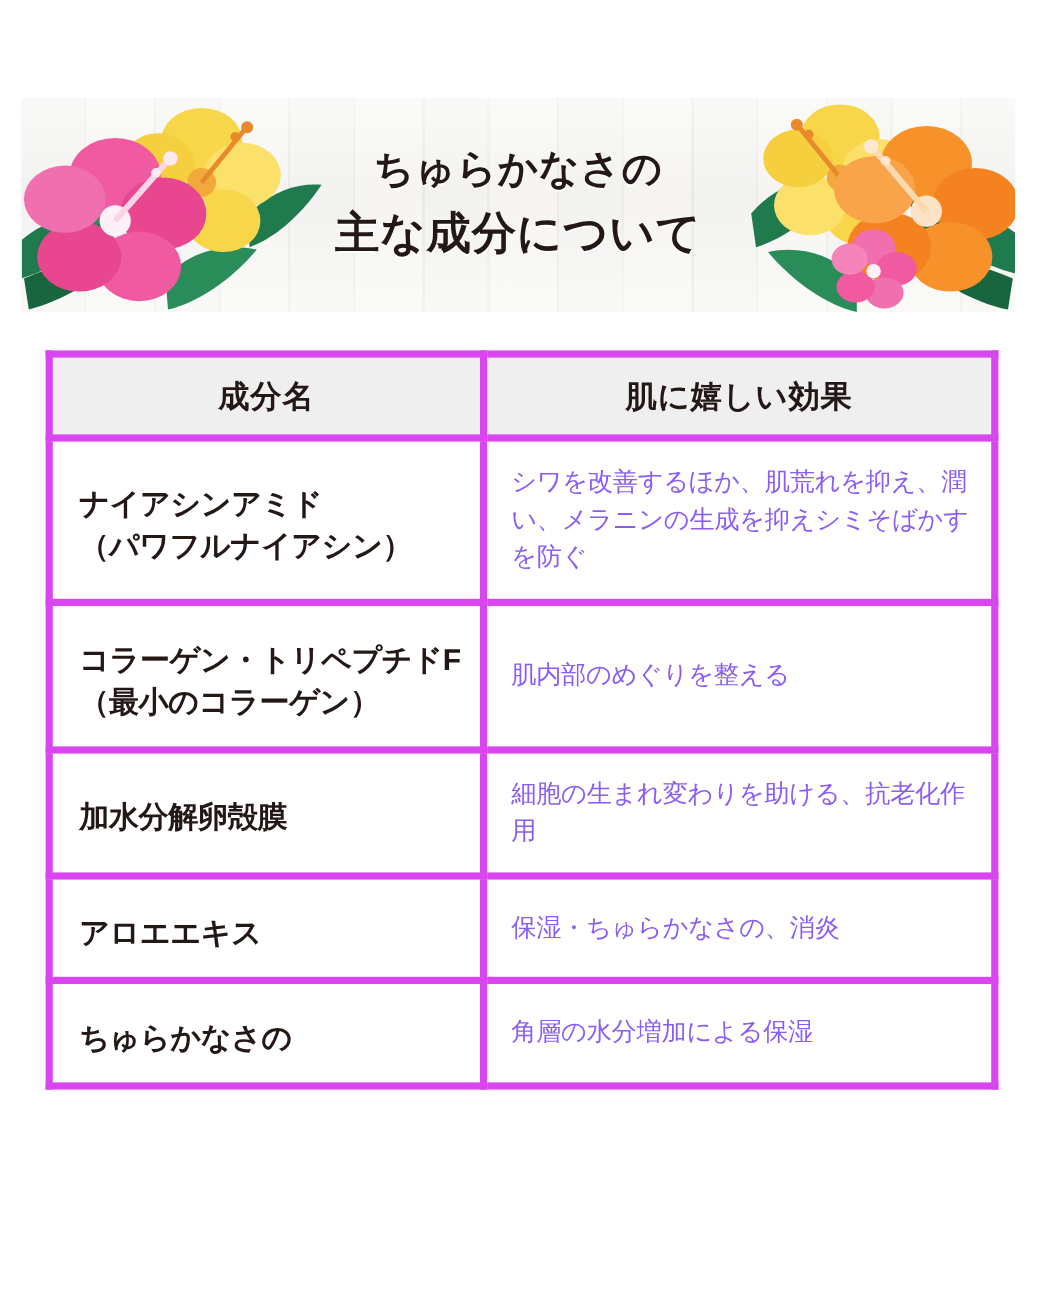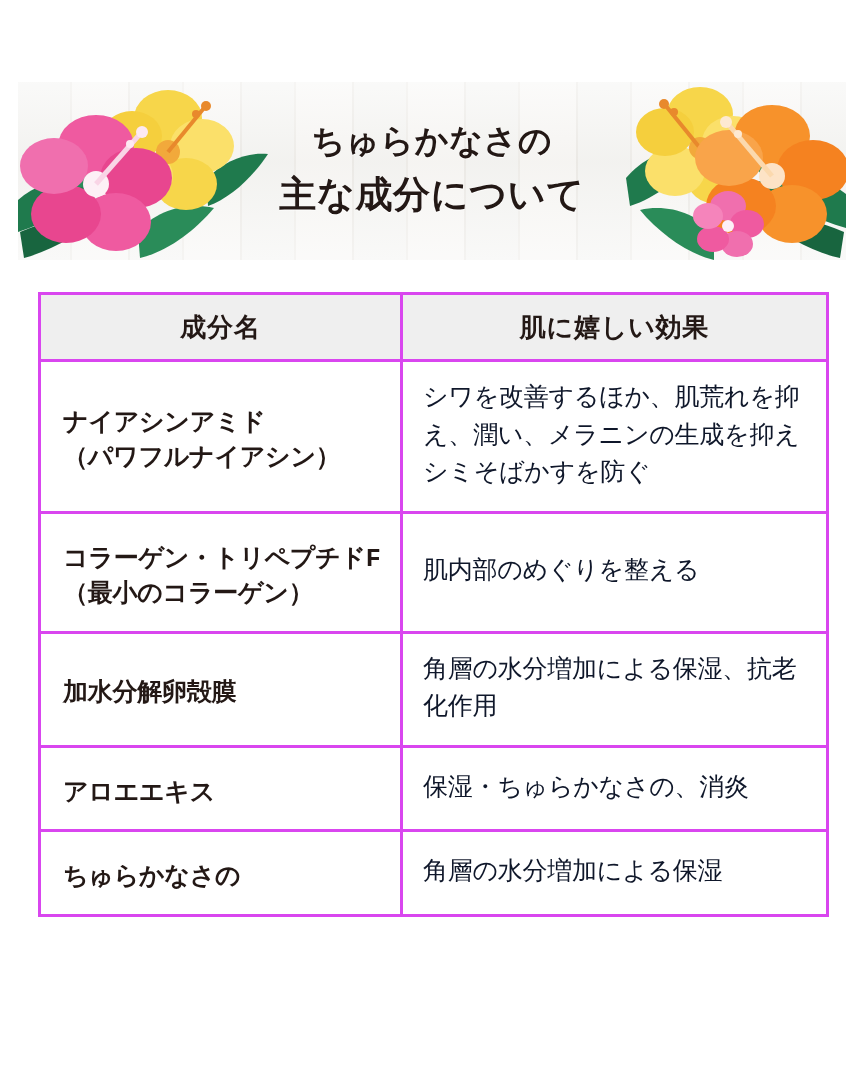--- a/index.html
+++ b/index.html
@@ -81,23 +81,22 @@
     top: 292px;
     width: 788px;
   }
   table.ingredients {
     border-collapse: collapse;
     width: 788px;
     table-layout: fixed;
   }
   table.ingredients th,
   table.ingredients td {
-    border: 3px solid #d946ef;
+    border: 6px solid #d946ef;
     vertical-align: middle;
-    font-family: Liberation Mono, monospace;
   }
   table.ingredients thead th {
     background: #efefef;
     font-size: 26px;
     font-weight: bold;
     text-align: center;
     height: 62px;
     color: #231815;
     letter-spacing: 0.03em;
   }
@@ -105,24 +104,24 @@
   col.c-effect { width: 426px; }
 
   td.name {
     font-size: 25px;
     font-weight: bold;
     line-height: 1.42;
     padding: 28px 16px 18px 22px;
     letter-spacing: -0.01em;
   }
   td.effect {
-    font-size: 25px;
+    font-size: 21px;
     line-height: 1.5;
     padding: 18px 18px 18px 20px;
-    color: #0f172a;
+    color: #8b5cf6;
     letter-spacing: -0.01em;
   }
 </style>
 </head>
 <body>
 
 <div class="page">
 
   <div class="banner">
 
@@ -224,21 +223,21 @@
         <tr>
           <td class="name">ナイアシンアミド<br>（パワフルナイアシン）</td>
           <td class="effect">シワを改善するほか、肌荒れを抑え、潤い、メラニンの生成を抑えシミそばかすを防ぐ</td>
         </tr>
         <tr>
           <td class="name">コラーゲン・トリペプチドF<br>（最小のコラーゲン）</td>
           <td class="effect">肌内部のめぐりを整える</td>
         </tr>
         <tr>
           <td class="name">加水分解卵殻膜</td>
-          <td class="effect">角層の水分増加による保湿、抗老化作用</td>
+          <td class="effect">細胞の生まれ変わりを助ける、抗老化作用</td>
         </tr>
         <tr>
           <td class="name">アロエエキス</td>
           <td class="effect">保湿・ちゅらかなさの、消炎</td>
         </tr>
         <tr>
           <td class="name">ちゅらかなさの</td>
           <td class="effect">角層の水分増加による保湿</td>
         </tr>
       </tbody>

